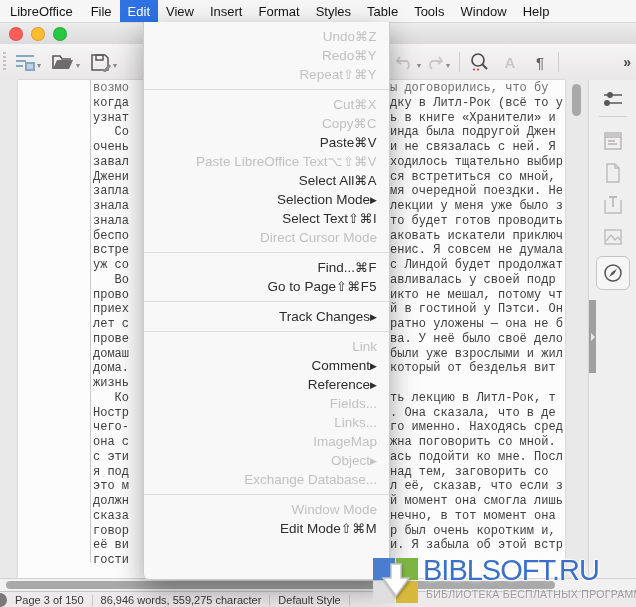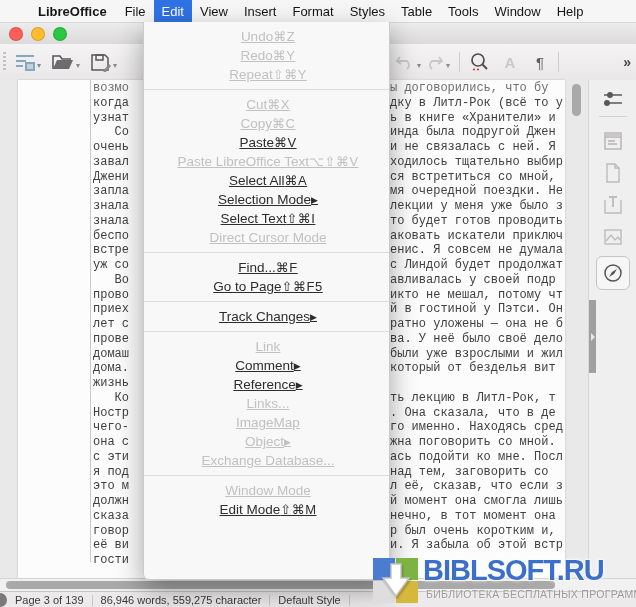--- a/index.html
+++ b/index.html
@@ -4,21 +4,21 @@
 <style>
   html,body{margin:0;padding:0;}
   .screen{position:relative;width:636px;height:607px;background:#e9e9e9;overflow:hidden;
           font-family:"Liberation Sans",sans-serif;-webkit-font-smoothing:antialiased;}
 
   
   .menubar{position:absolute;top:0;left:0;right:0;height:22px;background:#f6f6f6;
            border-bottom:1px solid #d8d8d8;display:flex;align-items:stretch;padding-left:10px;
            font-size:13px;color:#161616;z-index:40;}
   .mb-item{display:flex;align-items:center;padding:0 8px;white-space:nowrap;}
-  .mb-item.bold{font-weight:bold;padding-left:0;padding-right:10px;margin-left:28px;}
+  .mb-item.bold{font-weight:normal;padding-left:0;padding-right:10px;}
   .mb-item.sel{background:#2f72e4;color:#fff;}
 
   
   .titlebar{position:absolute;top:22px;left:0;right:0;height:22px;
             background:linear-gradient(#ededed,#dcdadb);}
   .lights{position:absolute;left:9px;top:5px;display:flex;gap:8px;}
   .light{width:12px;height:12px;border-radius:50%;border:0.5px solid rgba(0,0,0,.15);}
   .light.red{background:#ff5f57;} .light.yellow{background:#febc2e;} .light.green{background:#28c840;}
 
   .toolbar{position:absolute;top:44px;left:0;right:0;height:36px;
@@ -68,35 +68,35 @@
   .statusbar{position:absolute;top:591px;left:0;right:0;height:16px;background:#eceaeb;
              border-top:1px solid #c6c4c5;display:flex;align-items:center;font-size:11px;color:#3a3a3a;}
   .st-zoomknob{width:14px;height:14px;border-radius:50%;background:#7b7979;margin-left:-7px;margin-right:8px;}
   .st-sep{width:1px;height:11px;background:#c9c7c8;margin:0 8px;}
 
   
   .menu{position:absolute;left:143px;top:22px;width:247px;height:558px;z-index:50;
         background:rgba(248,248,248,.98);border:1px solid rgba(0,0,0,.18);border-top:none;
         border-radius:0 0 6px 6px;box-shadow:0 10px 28px rgba(0,0,0,.35);
         padding:5px 0;box-sizing:border-box;overflow:hidden;}
-  .mi{display:flex;align-items:center;justify-content:center;height:19px;
-      padding:0 12px 0 15px;font-size:13.5px;color:#2d2d2d;text-decoration:underline;}
+  .mi{display:flex;align-items:center;justify-content:flex-end;height:19px;
+      padding:0 12px 0 15px;font-size:13.5px;color:#2d2d2d;}
   .mi.dis{color:#c1c1c1;}
   .mi-short{font-size:13px;letter-spacing:.5px;color:inherit;}
   .mi-arrow{font-size:9px;color:inherit;}
   .msep{height:1px;background:#dcdcdc;margin:5px 0;}
 
   
   .watermark{position:absolute;left:373px;top:556px;width:263px;height:51px;z-index:60;}
   .wm-grid{position:absolute;left:0;top:2px;width:46px;height:46px;display:grid;
            grid-template-columns:22px 22px;grid-template-rows:22px 22px;gap:1px;}
   .sq-blue{background:#4a7cd0;} .sq-green{background:#7cb342;}
   .sq-gray{background:#dedede;} .sq-yellow{background:#d6b93c;}
   .wm-arrow{position:absolute;left:6px;top:6px;filter:drop-shadow(1px 2px 1px rgba(0,0,0,.25));}
-  .wm-title{position:absolute;left:50px;top:-2px;font-size:29px;font-weight:700;letter-spacing:-1px;
+  .wm-title{position:absolute;left:50px;top:-2px;font-size:29px;font-weight:400;letter-spacing:-1px;
             color:#3b6fc9;white-space:nowrap;
             text-shadow:0 0 2px #fff,0 0 2px #fff,0 0 4px #fff;}
   .wm-sub{position:absolute;left:53px;top:32px;font-size:10.5px;color:#9b9b9b;letter-spacing:.3px;
           white-space:nowrap;text-shadow:0 0 2px #fff;}
 </style>
 </head>
 <body>
 
 <div class="screen">
 
@@ -255,21 +255,21 @@
       </div>
     </div>
   </div>
 
   <div class="hscroll">
     <div class="hthumb"></div>
   </div>
 
   <div class="statusbar">
     <div class="st-zoomknob"></div>
-    <span>Page 3 of 139</span>
+    <span>Page 3 of 150</span>
     <div class="st-sep"></div>
     <span>86,946 words, 559,275 character</span>
     <div class="st-sep"></div>
     <span>Default Style</span>
     <div class="st-sep"></div>
   </div>
 
   <div class="menu">
       <div class="mi dis">
         <span class="mi-label">Undo</span>
@@ -333,20 +333,23 @@
       <div class="mi dis">
         <span class="mi-label">Link</span>
       </div>
       <div class="mi">
         <span class="mi-label">Comment</span>
         <span class="mi-arrow">▶</span>
       </div>
       <div class="mi">
         <span class="mi-label">Reference</span>
         <span class="mi-arrow">▶</span>
+      </div>
+      <div class="mi dis">
+        <span class="mi-label">Fields...</span>
       </div>
       <div class="mi dis">
         <span class="mi-label">Links...</span>
       </div>
       <div class="mi dis">
         <span class="mi-label">ImageMap</span>
       </div>
       <div class="mi dis">
         <span class="mi-label">Object</span>
         <span class="mi-arrow">▶</span>

